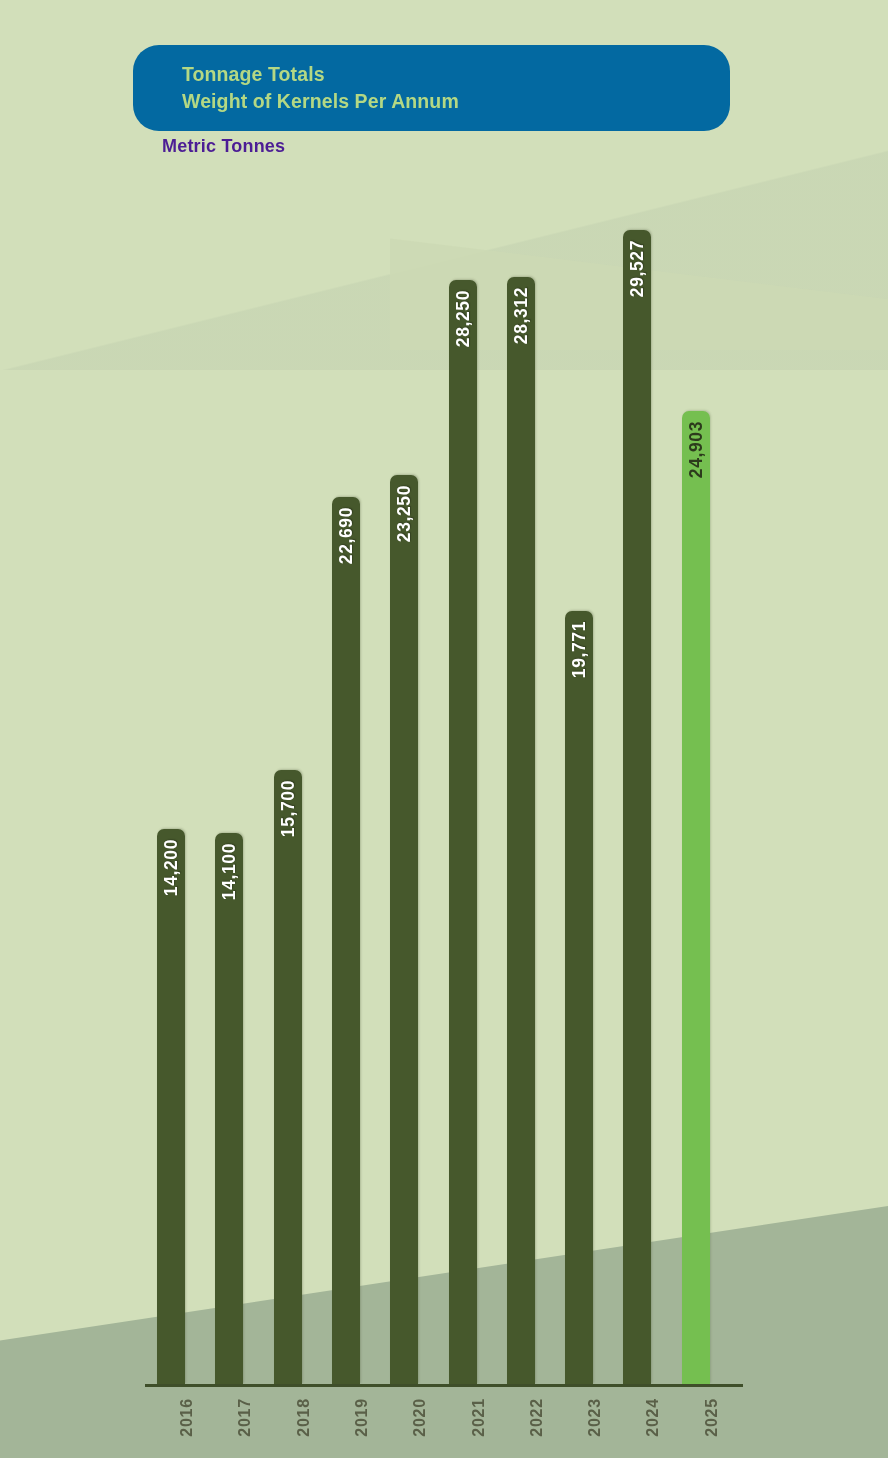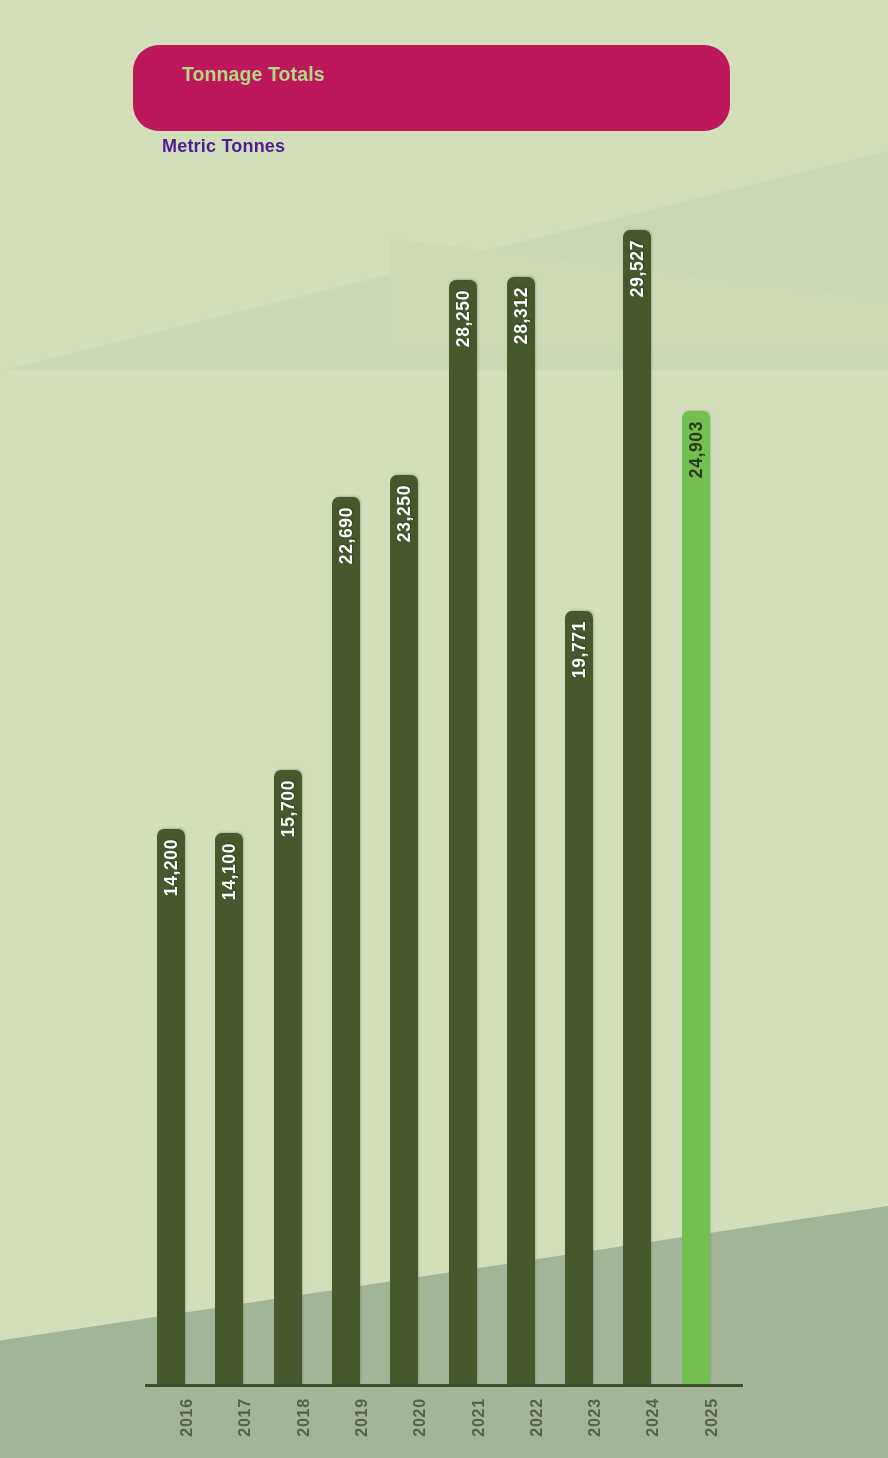--- a/index.html
+++ b/index.html
@@ -60,21 +60,21 @@
     clip-path: polygon(0% 76%, 100% 30%, 100% 100%, 0% 100%);
   }
 
   
   .title-pill {
     position: absolute;
     left: 133px;
     top: 45px;
     width: 597px;
     height: 86px;
-    background: #be185d;
+    background: #0369a1;
     border-radius: 26px;
     box-sizing: border-box;
     padding: 16px 0 0 49px;
   }
   .title-line {
     color: #b4d884;
     font-size: 19.5px;
     font-weight: bold;
     line-height: 27px;
     letter-spacing: 0.1px;
@@ -160,20 +160,21 @@
 
 <div id="stage">
 
   <div class="bg-band bg-band-upper"></div>
   <div class="bg-band bg-band-upper-2"></div>
   <div class="bg-band bg-band-lower-soft"></div>
   <div class="bg-band bg-band-lower"></div>
 
   <div class="title-pill">
     <div class="title-line">Tonnage Totals</div>
+    <div class="title-line">Weight of Kernels Per Annum</div>
   </div>
 
   <div class="subtitle">Metric Tonnes</div>
 
   <div id="plot">
     <div class="axis-line"></div>
   <div class="bar" style="left: 157px; width: 28px; top: 829.023px; height: 554.977px;">
         <div class="bar-value">14,200</div>
       </div>
       <div class="tick-label" style="left: 157px;"><span>2016</span></div>

